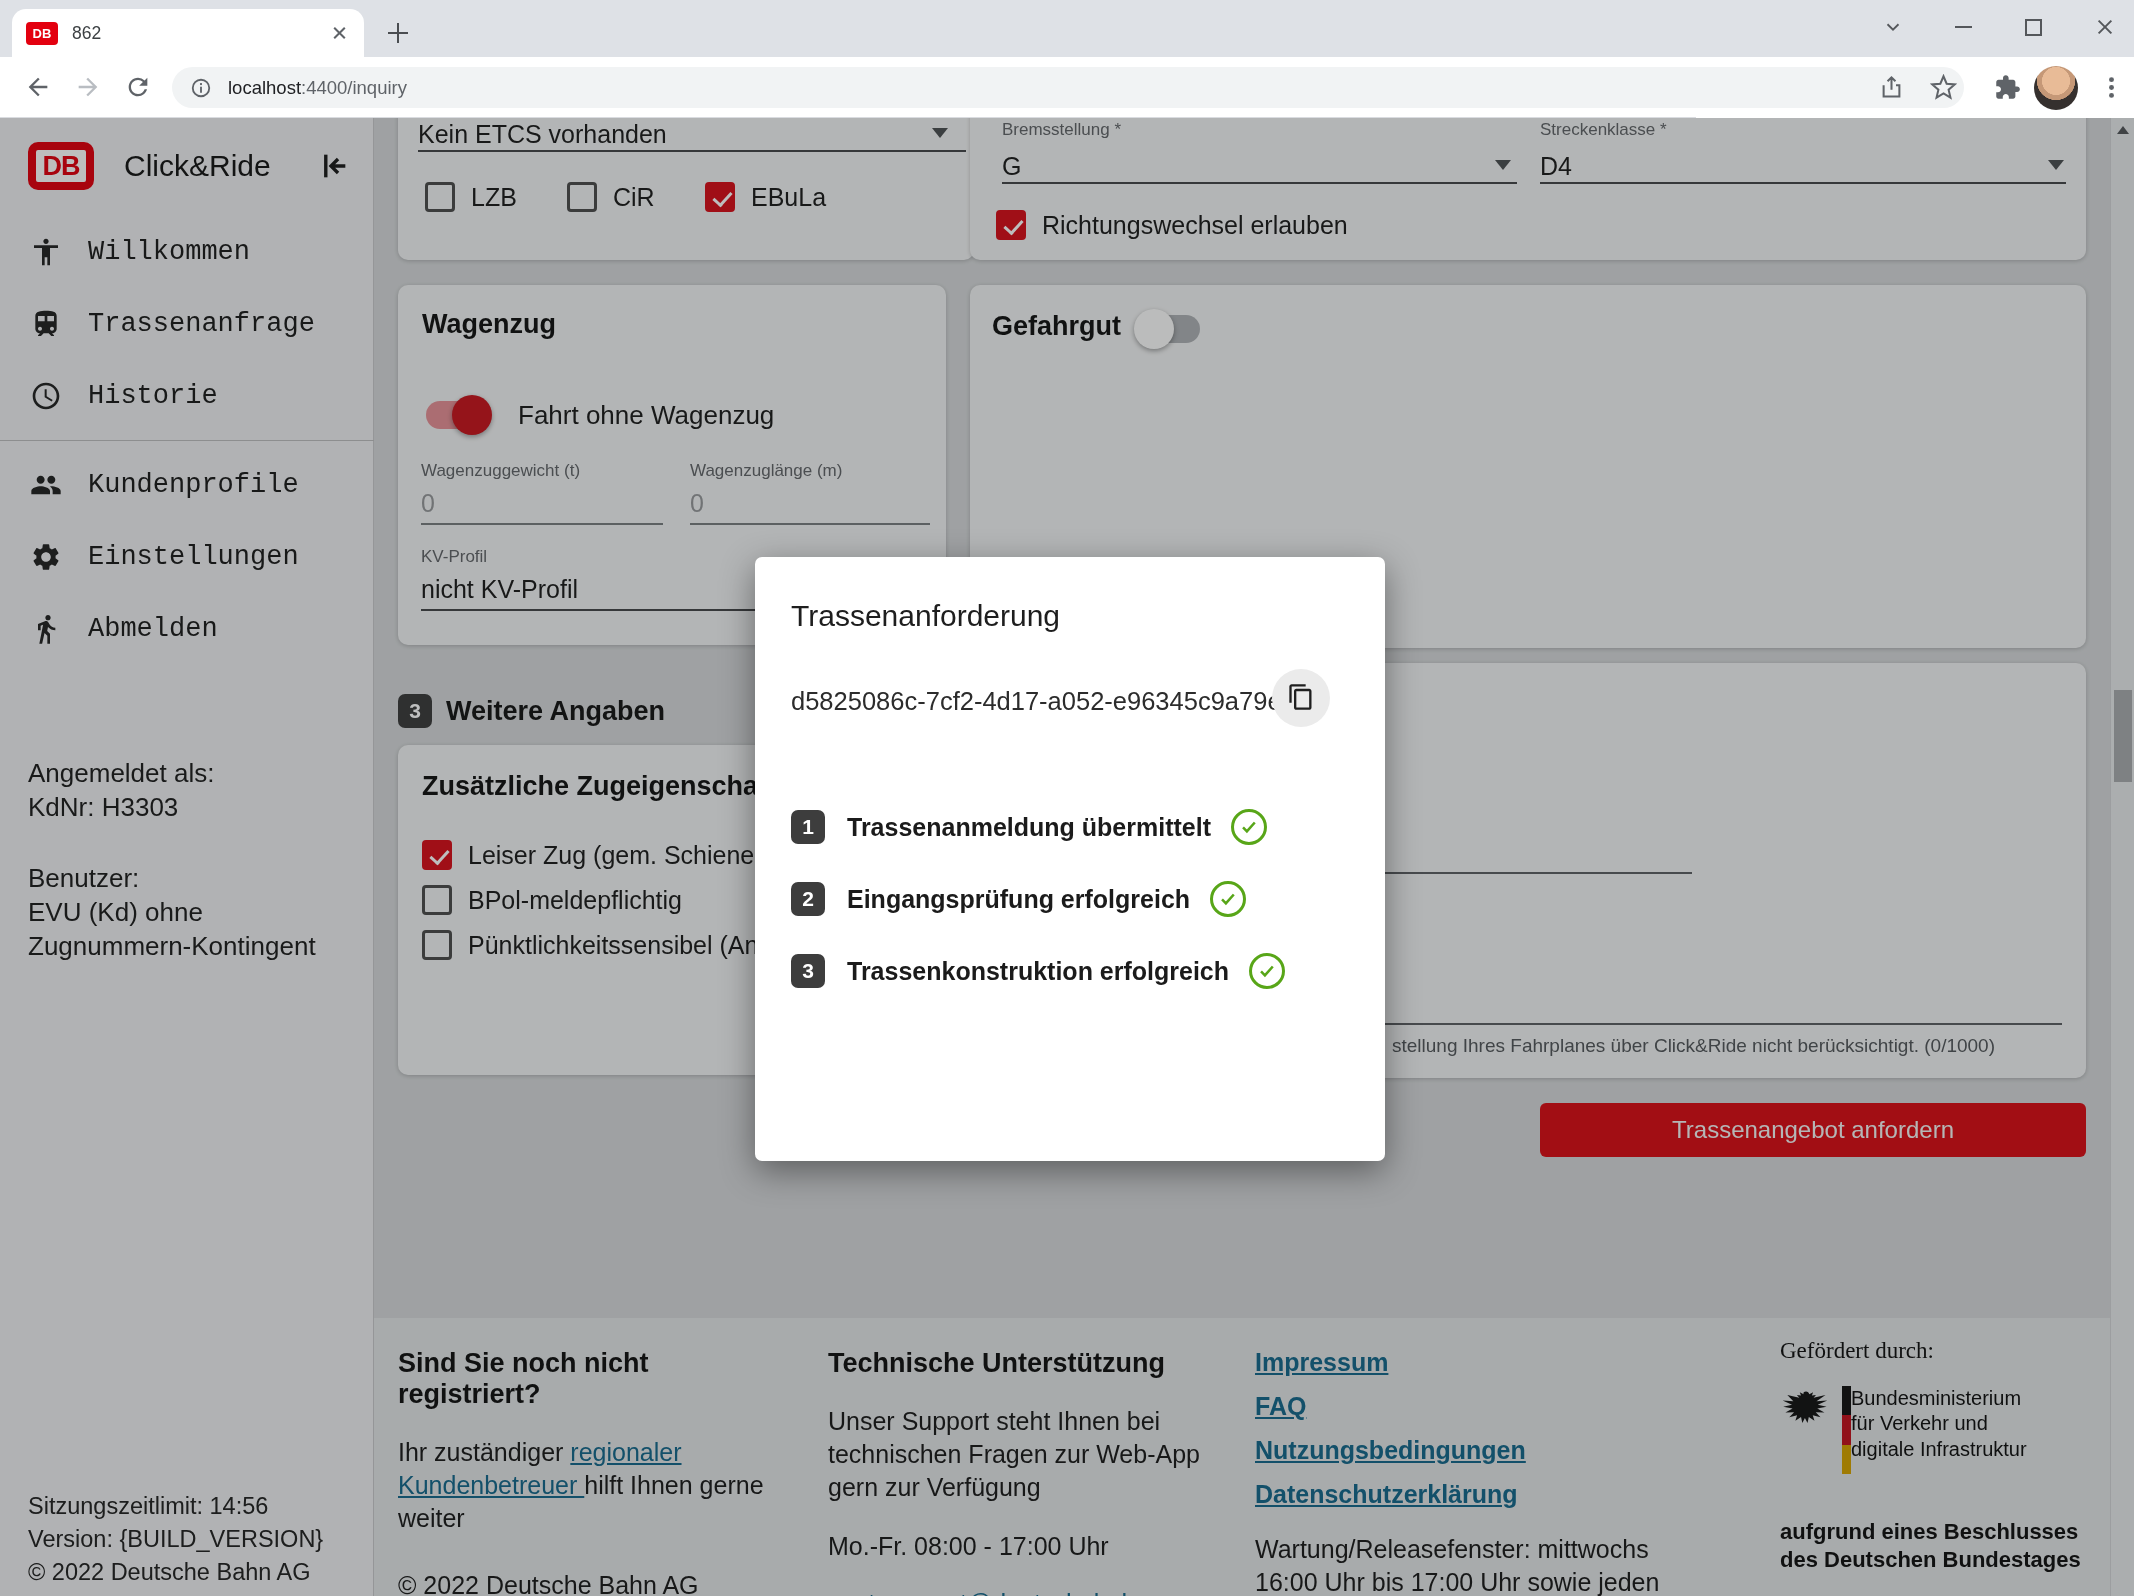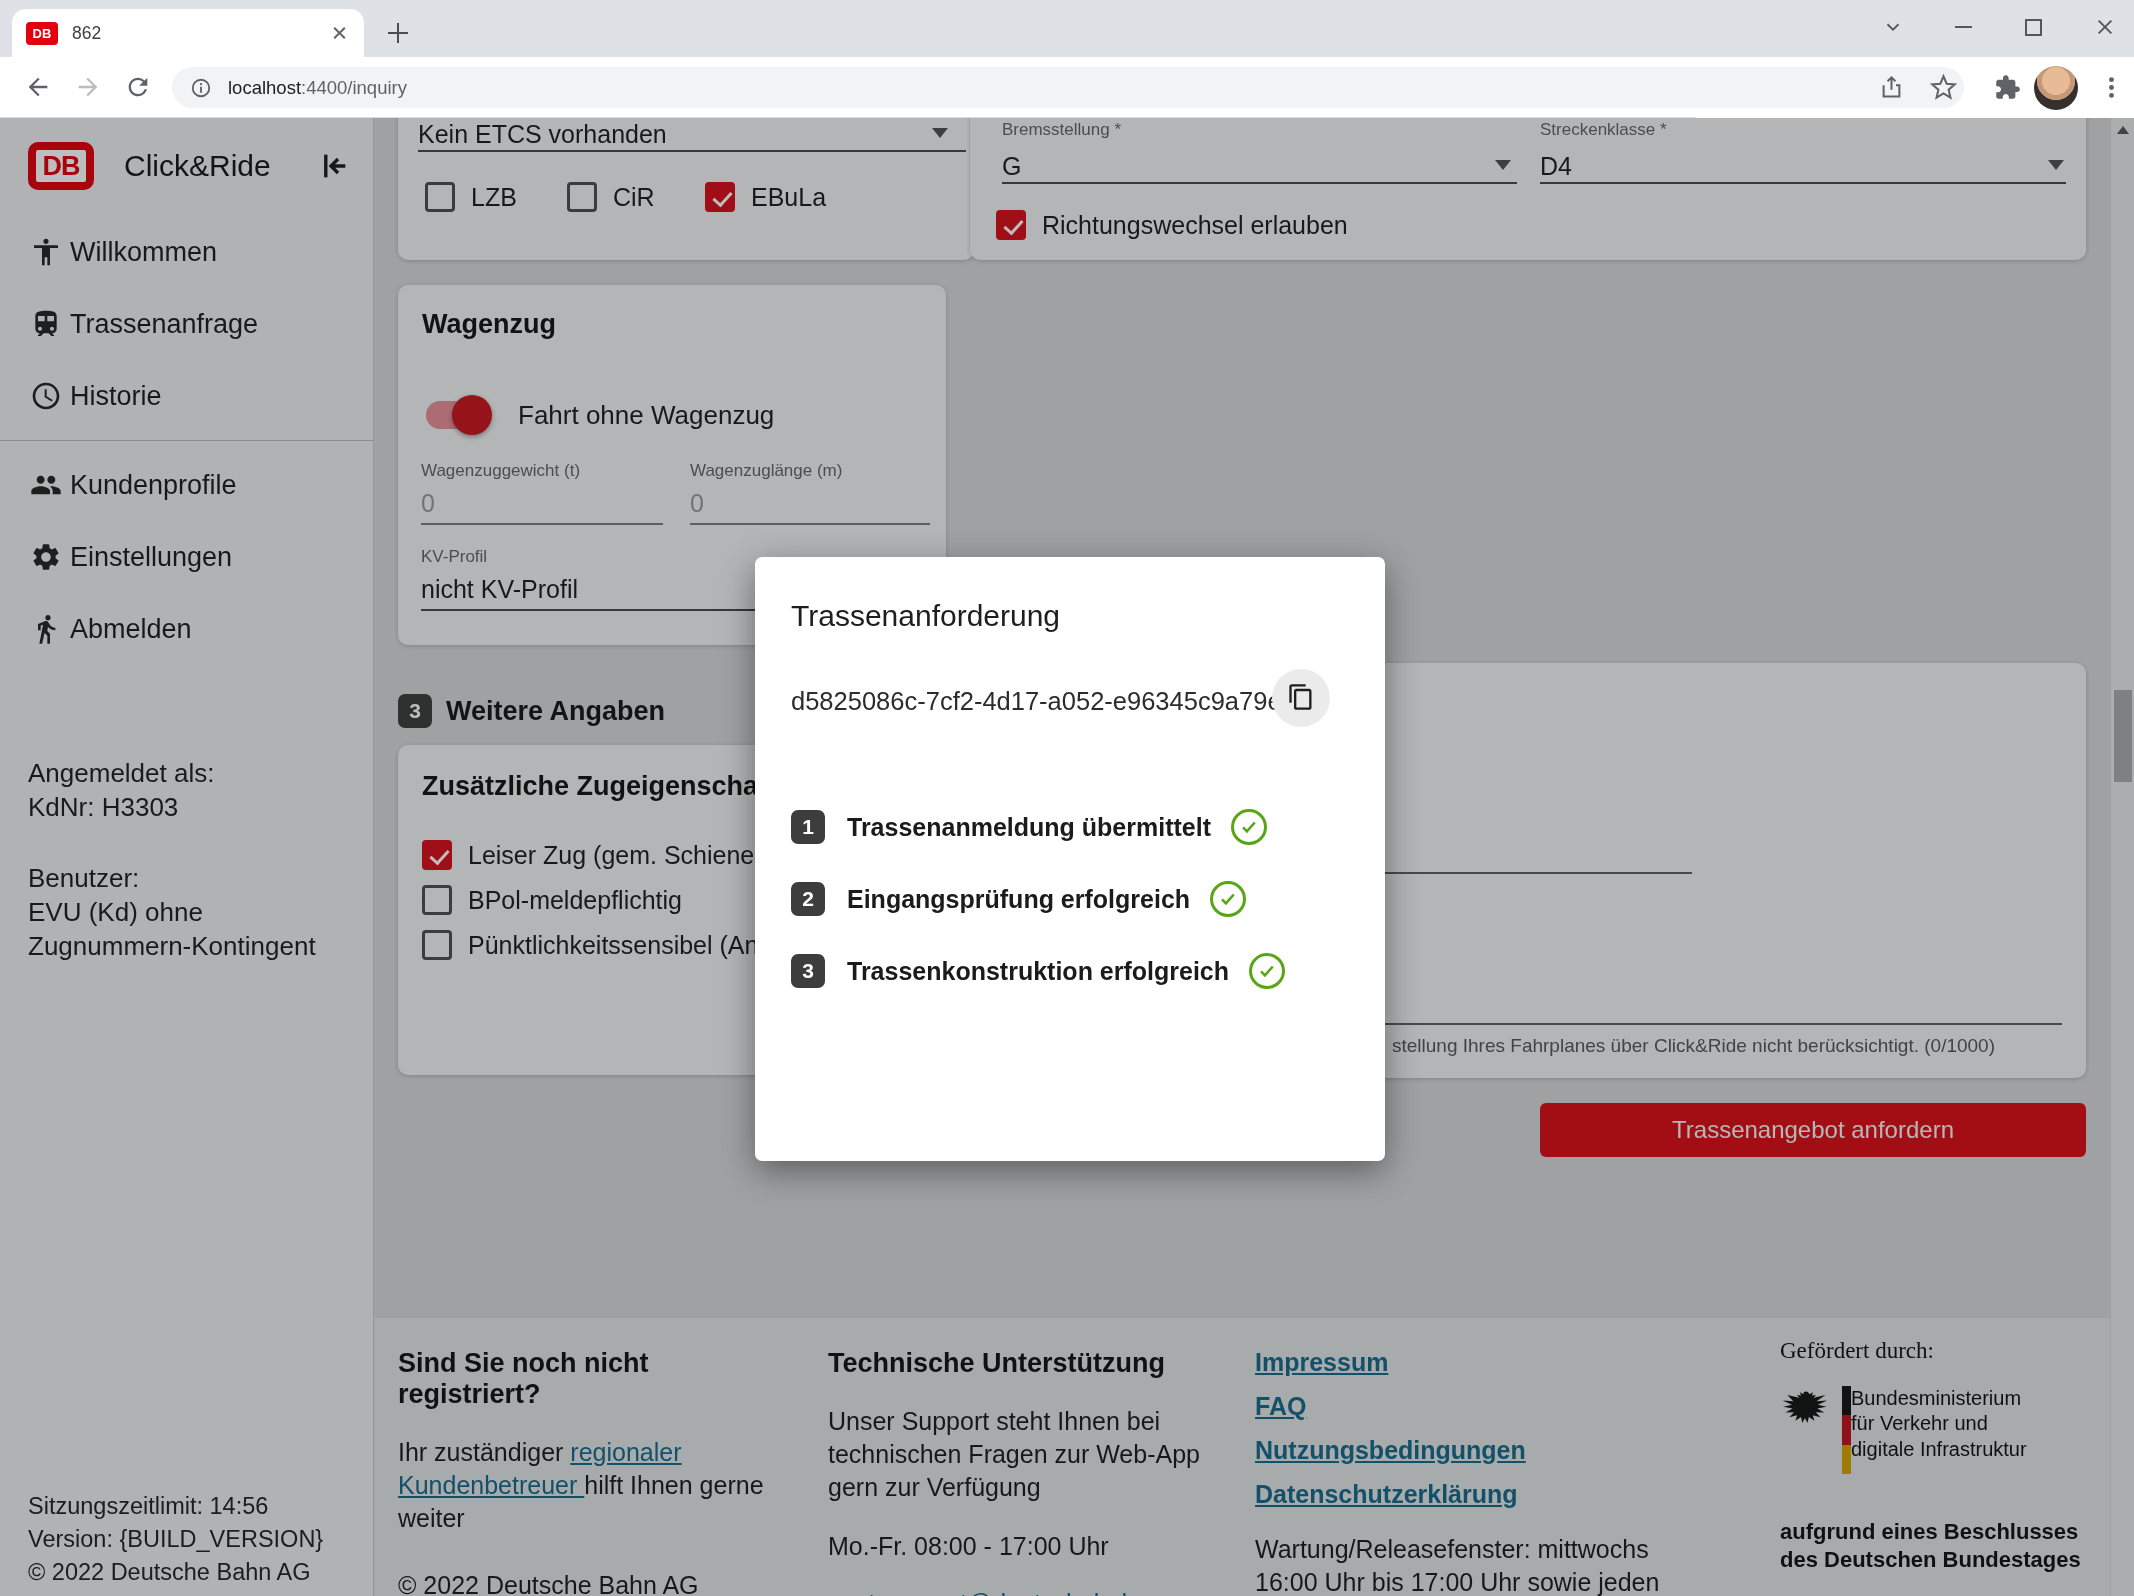--- a/index.html
+++ b/index.html
@@ -46,21 +46,21 @@
 
   .sidebar{position:absolute;left:0;top:0;width:374px;height:1478px;background:#efeff1;border-right:1px solid #c9c9cb;box-sizing:border-box;}
   .sb-logo-row{position:absolute;left:28px;top:22px;right:22px;height:52px;display:flex;align-items:center;}
   .dblogo{width:66px;height:48px;border:8px solid #e3000f;border-radius:10px;background:#fff;color:#e3000f;
     font-weight:700;font-size:27px;letter-spacing:-1px;display:flex;align-items:center;justify-content:center;box-sizing:border-box;}
   .appname{margin-left:30px;font-size:30px;color:#161616;}
   .collapse{margin-left:auto;width:34px;height:34px;color:#1c1c1c;}
   .nav{position:absolute;left:0;top:98px;width:374px;}
   .nav-item{height:72px;display:flex;align-items:center;padding-left:30px;box-sizing:border-box;cursor:pointer;}
   .nav-item .nicon{width:32px;height:32px;color:#242424;flex:0 0 auto;}
-  .nav-item .nlabel{margin-left:8px;font-size:27px;color:#1d1d1d;}
+  .nav-item .nlabel{margin-left:26px;font-size:27px;color:#1d1d1d;font-family:Liberation Mono, monospace;}
   .nav-divider{height:1px;background:#bdbdbf;margin:8px 0;}
   .account{position:absolute;left:28px;top:638px;width:330px;font-size:26px;color:#1f1f1f;line-height:1.32;}
   .account .blk{margin-bottom:36px;}
   .sb-meta{position:absolute;left:28px;top:1372px;font-size:23.5px;color:#242424;line-height:1.4;}
 
   .main{position:absolute;left:374px;top:0;width:1760px;height:1478px;background:#d6d8da;}
   .card{position:absolute;background:#f2f3f4;border-radius:10px;box-shadow:0 1px 4px rgba(0,0,0,.2);}
   .card-a{left:24px;top:-20px;width:548px;height:162px;padding-left:28px;}
   .card-b{left:596px;top:-20px;width:1116px;height:162px;}
   .card-c{left:24px;top:167px;width:548px;height:360px;}
@@ -344,20 +344,24 @@
         <div class="sel-value muted-val" style="left:23px;top:204px;">0</div>
         <div class="fline soft" style="left:23px;width:242px;top:238px;"></div>
         <div class="sel-label" style="left:292px;top:176px;">Wagenzuglänge (m)</div>
         <div class="sel-value muted-val" style="left:292px;top:204px;">0</div>
         <div class="fline soft" style="left:292px;width:240px;top:238px;"></div>
         <div class="sel-label" style="left:23px;top:262px;">KV-Profil</div>
         <div class="sel-value" style="left:23px;top:290px;">nicht KV-Profil</div>
         <div class="fline" style="left:23px;width:519px;top:324px;"></div>
       </div>
 
+      <div class="card card-d">
+        <div class="card-title" style="left:22px;top:26px;">Gefahrgut</div>
+        <div class="toggle off" style="position:absolute;left:168px;top:30px;"></div>
+      </div>
 
       <div class="section-head">
         <div class="numbadge">3</div>
         <div class="stitle">Weitere Angaben</div>
       </div>
 
       <div class="card card-e">
         <div class="card-title" style="left:24px;top:26px;white-space:nowrap;">Zusätzliche Zugeigenschaften</div>
         <div class="cbrow" style="left:24px;top:95px;white-space:nowrap;">
           <div class="cb checked"></div>

